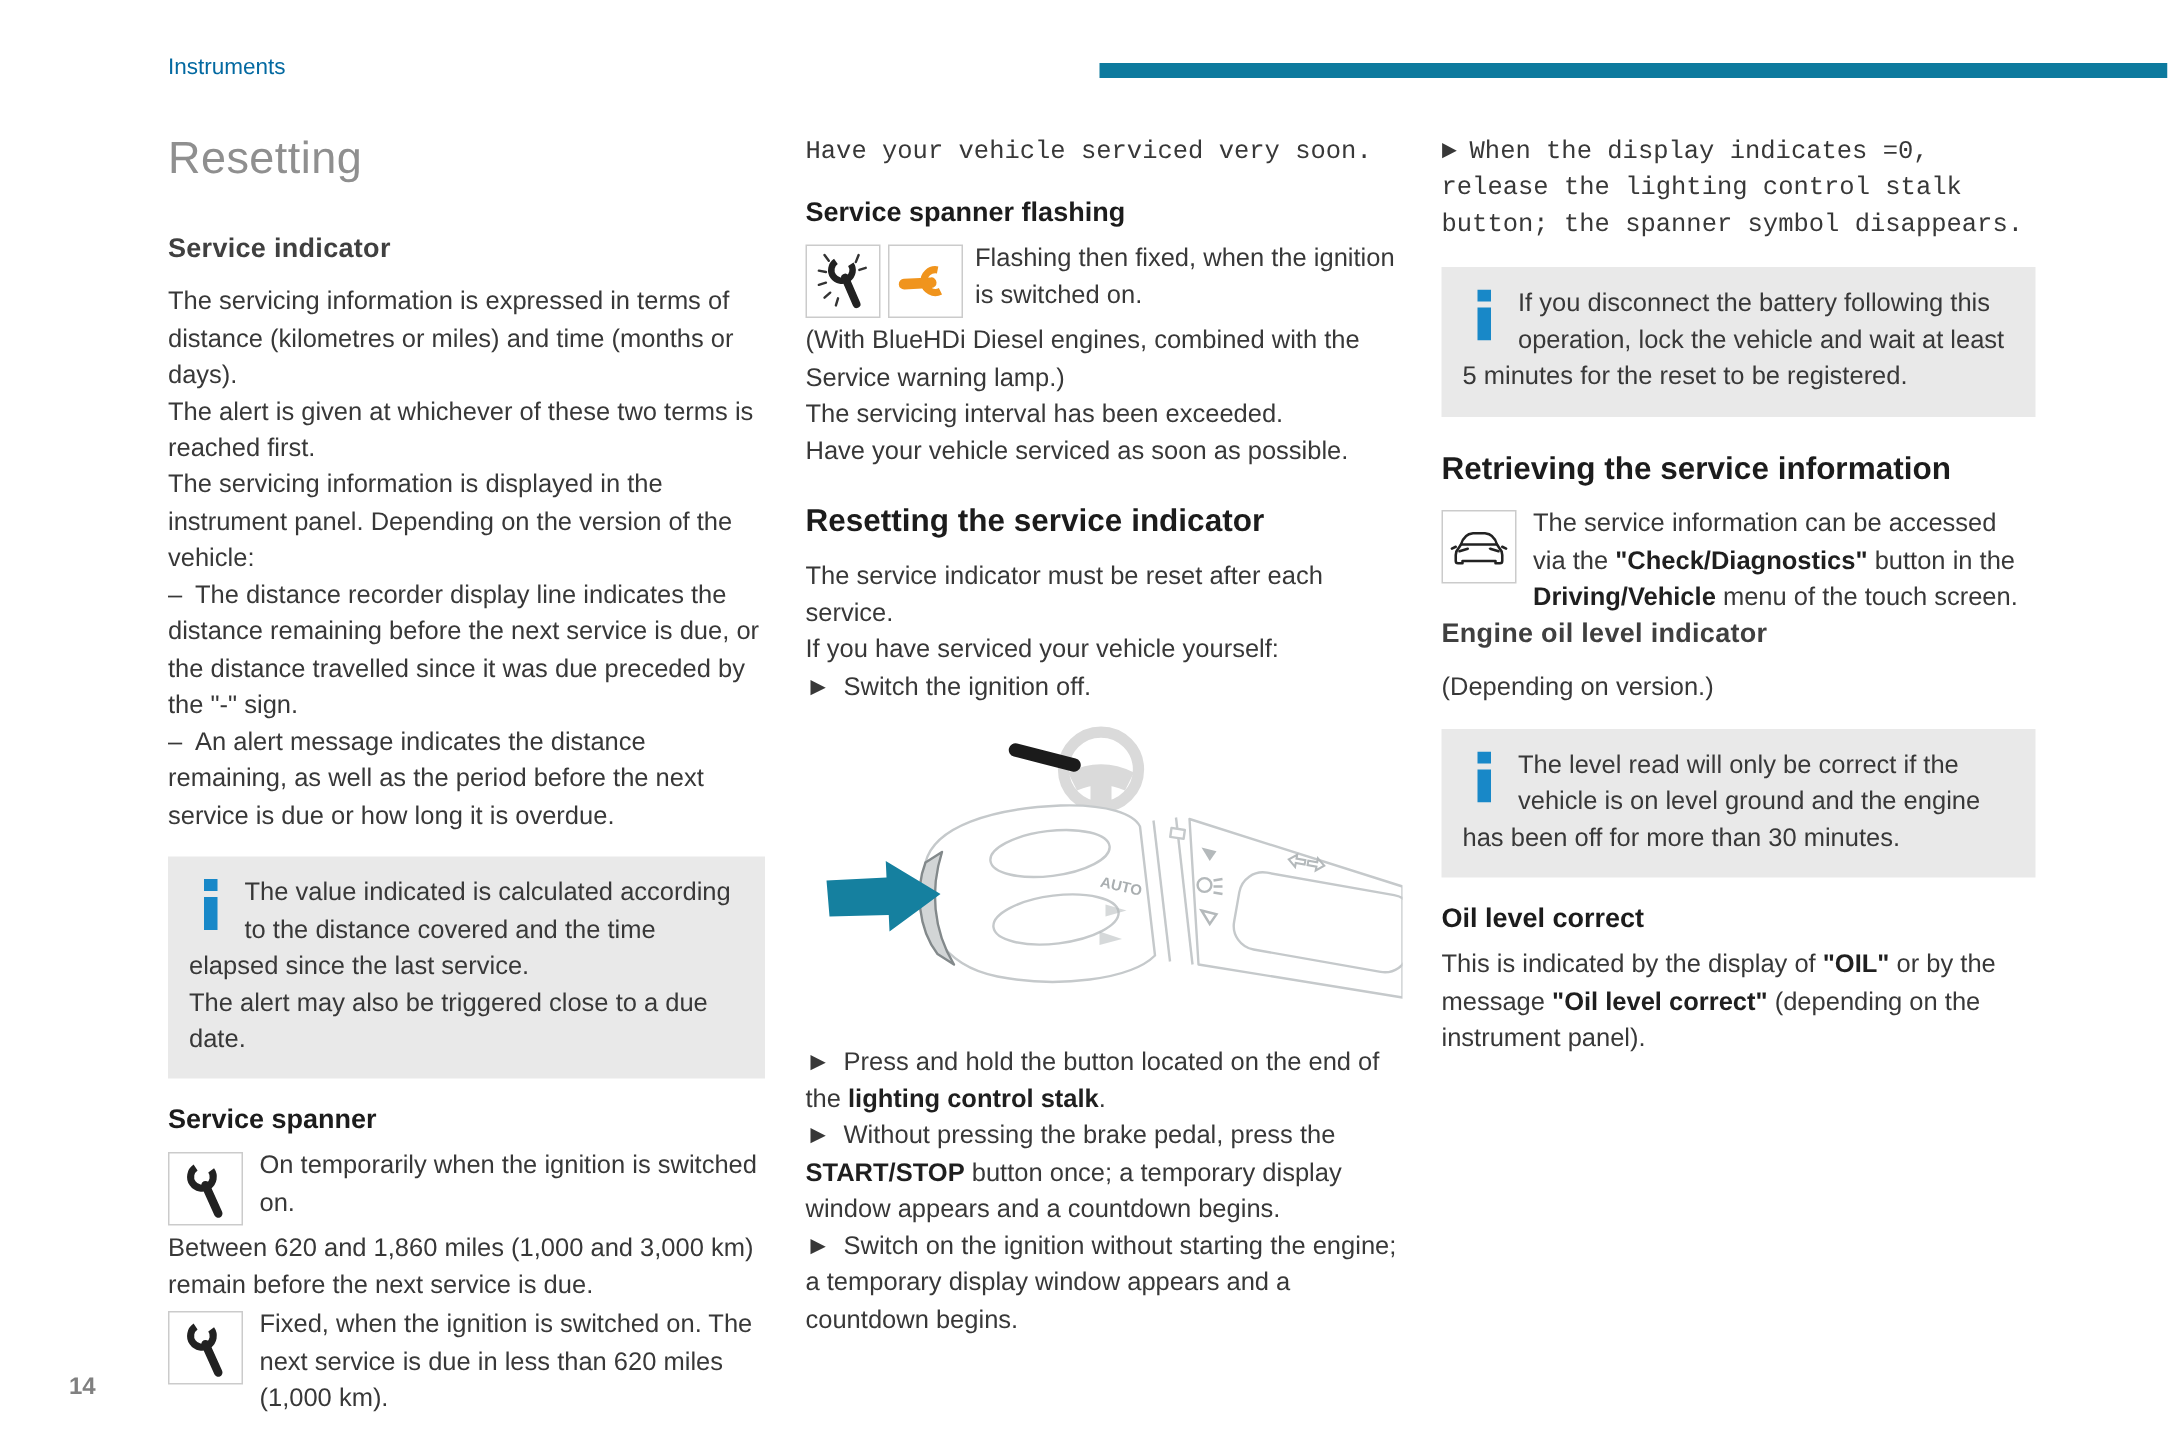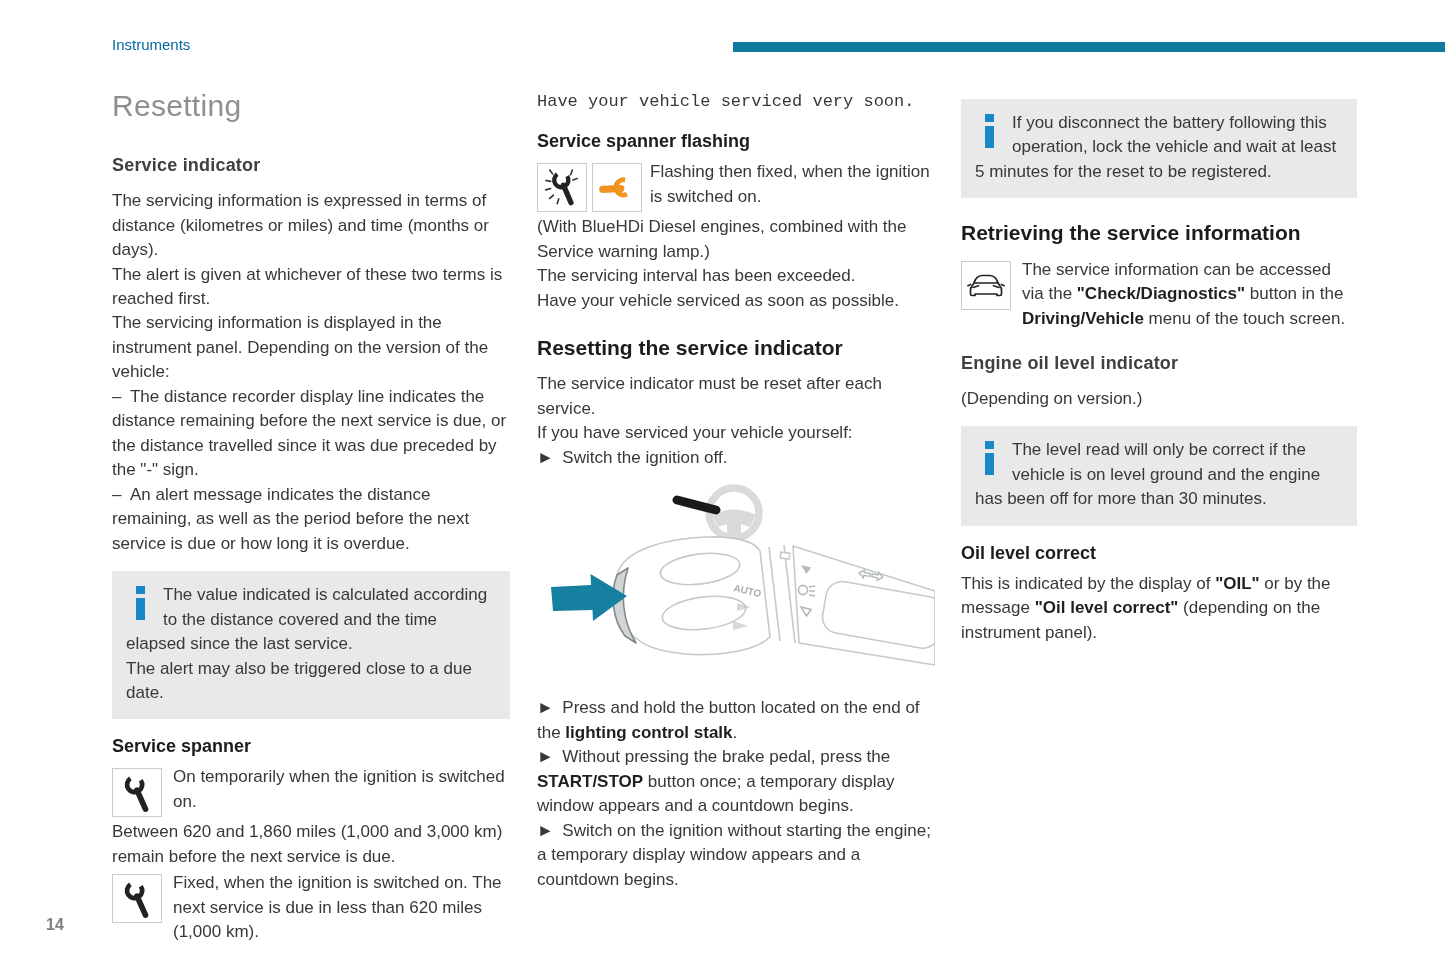--- a/index.html
+++ b/index.html
@@ -31,21 +31,21 @@
   .icon-box{
     width:48px;height:47px;border:1px solid #cbcbcb;background:#fff;
     float:left;margin:3px 11px 3px 0;display:flex;align-items:center;justify-content:center;
   }
   .icon-box + .icon-box{margin-left:-3px;margin-right:11px;}
   .icon-box.twin{margin-right:8px;}
 
   .figure{margin:9px 0 12px;width:398px;height:205px;}
   .figure svg{display:block;}
   .mt6{margin-top:6px;font-family:Liberation Mono, monospace;}
-  .mt20{margin-top:20px;}
+  .mt20{}
 </style>
 </head>
 <body>
 
 <div class="section-label">Instruments</div>
 <div class="accent-bar"></div>
 <div class="page-number">14</div>
 
 <div class="col" id="col-left">
   <h1 class="page-title">Resetting</h1>
@@ -165,20 +165,21 @@
       <path d="M 14 108 L 54 106 L 53.5 95 L 90 117 L 56 142 L 55.5 131 L 16 132 Z" style="fill:var(--arrow_teal)"></path>
     </svg>
   </div>
 
   <p><span>► Press and hold the button located on the end of the </span><span class="b">lighting control stalk</span><span>.</span></p>
   <p><span>► Without pressing the brake pedal, press the </span><span class="b">START/STOP</span><span> button once; a temporary display window appears and a countdown begins.</span></p>
   <p>► Switch on the ignition without starting the engine; a temporary display window appears and a countdown begins.</p>
 </div>
 
 <div class="col" id="col-right">
+  <p class="mt6">► When the display indicates =0, release the lighting control stalk button; the spanner symbol disappears.</p>
 
   <div class="note">
     <span class="info-icon">
       <svg width="11" height="34" viewBox="0 0 11 34">
           <rect x="1" y="0" width="9" height="8" style="fill:var(--info_blue)"></rect>
           <rect x="1" y="12" width="9" height="22" style="fill:var(--info_blue)"></rect>
         </svg>
     </span>
     <p>If you disconnect the battery following this operation, lock the vehicle and wait at least 5 minutes for the reset to be registered.</p>
   </div>

